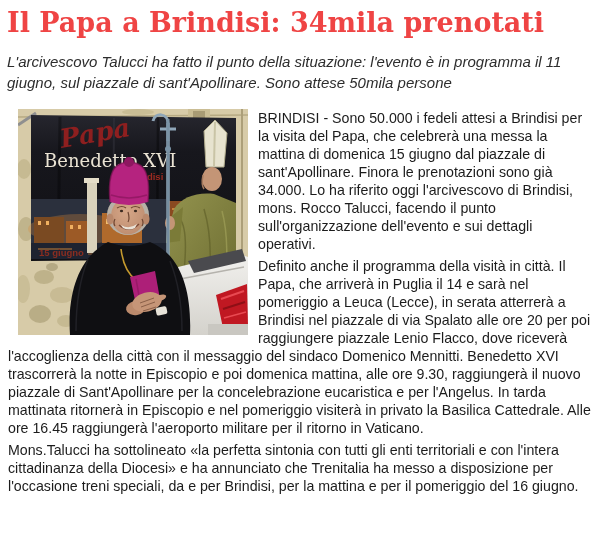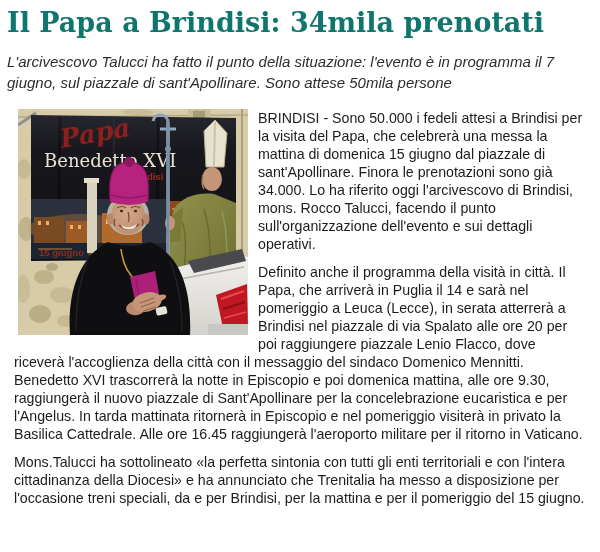--- a/index.html
+++ b/index.html
@@ -5,44 +5,44 @@
   html,body{margin:0;padding:0;background:#ffffff;}
   body{
     width:600px;height:552px;overflow:hidden;
     font-family:"Liberation Sans", sans-serif;
     -webkit-font-smoothing:antialiased;
   }
   .page{width:600px;height:552px;box-sizing:border-box;padding:6px 3px 0 4px;background:#ffffff;}
   .headline{
     font-family:"DejaVu Serif","Liberation Serif",serif;
     font-weight:bold;font-size:27px;line-height:1.12;
-    color:#0f766e;margin:2px 0 0 3px;letter-spacing:0;
+    color:#ef4444;margin:2px 0 0 3px;letter-spacing:0;
   }
   .standfirst{
     font-style:italic;font-size:15px;line-height:21px;
     color:#2d2d2d;margin:13px 0 0 3px;max-width:580px;
   }
   .article-body{
     margin-top:16px;font-size:14.2px;line-height:18px;color:#1c1c1c;
   }
-  .article-body p{margin:10px;padding:0;}
+  .article-body p{margin:4px;padding:0;}
   .photo-frame{
     float:left;width:230px;height:226px;
     margin:0 10px 10px 14px;overflow:hidden;background:#d7cba8;
   }
   .photo-frame svg{display:block;}
 </style>
 </head>
 <body>
 
 <div class="page">
 
   <h1 class="headline">Il Papa a Brindisi: 34mila prenotati</h1>
 
-  <div class="standfirst">L'arcivescovo Talucci ha fatto il punto della situazione: l'evento è in programma il 7 giugno, sul piazzale di sant'Apollinare. Sono attese 50mila persone</div>
+  <div class="standfirst">L'arcivescovo Talucci ha fatto il punto della situazione: l'evento è in programma il 11 giugno, sul piazzale di sant'Apollinare. Sono attese 50mila persone</div>
 
   <div class="article-body">
 
     <div class="photo-frame">
 
       <svg viewBox="0 0 230 226" width="230" height="226">
         <defs>
           <linearGradient id="bannerGrad" x1="0" y1="0" x2="0" y2="1">
             <stop offset="0" stop-color="#26262e"></stop>
             <stop offset="0.25" stop-color="#17171d"></stop>
@@ -203,16 +203,16 @@
             <ellipse cx="142" cy="189" rx="6.5" ry="3" fill="#c69577" transform="rotate(-20 142 189)"></ellipse>
             <path d="M122,194 L136,189 M123,198 L137,193 M125,202 L138,198" stroke="#8a5f48" stroke-width="1" fill="none"></path>
             <rect x="138" y="198" width="11" height="8" rx="2" fill="#e6e2d8" transform="rotate(-12 143 202)"></rect>
           </g>
         </g>
       </svg>
     </div>
 
     <p>BRINDISI - Sono 50.000 i fedeli attesi a Brindisi per la visita del Papa, che celebrerà una messa la mattina di domenica 15 giugno dal piazzale di sant'Apollinare. Finora le prenotazioni sono già 34.000. Lo ha riferito oggi l'arcivescovo di Brindisi, mons. Rocco Talucci, facendo il punto sull'organizzazione dell'evento e sui dettagli operativi.</p>
     <p>Definito anche il programma della visità in città. Il Papa, che arriverà in Puglia il 14 e sarà nel pomeriggio a Leuca (Lecce), in serata atterrerà a Brindisi nel piazzale di via Spalato alle ore 20 per poi raggiungere piazzale Lenio Flacco, dove riceverà l'accoglienza della città con il messaggio del sindaco Domenico Mennitti. Benedetto XVI trascorrerà la notte in Episcopio e poi domenica mattina, alle ore 9.30, raggiungerà il nuovo piazzale di Sant'Apollinare per la concelebrazione eucaristica e per l'Angelus. In tarda mattinata ritornerà in Episcopio e nel pomeriggio visiterà in privato la Basilica Cattedrale. Alle ore 16.45 raggiungerà l'aeroporto militare per il ritorno in Vaticano.</p>
-    <p>Mons.Talucci ha sottolineato «la perfetta sintonia con tutti gli enti territoriali e con l'intera cittadinanza della Diocesi» e ha annunciato che Trenitalia ha messo a disposizione per l'occasione treni speciali, da e per Brindisi, per la mattina e per il pomeriggio del 15 giugno.</p>
+    <p>Mons.Talucci ha sottolineato «la perfetta sintonia con tutti gli enti territoriali e con l'intera cittadinanza della Diocesi» e ha annunciato che Trenitalia ha messo a disposizione per l'occasione treni speciali, da e per Brindisi, per la mattina e per il pomeriggio del 16 giugno.</p>
   </div>
 
 </div>
 
 </body></html>

